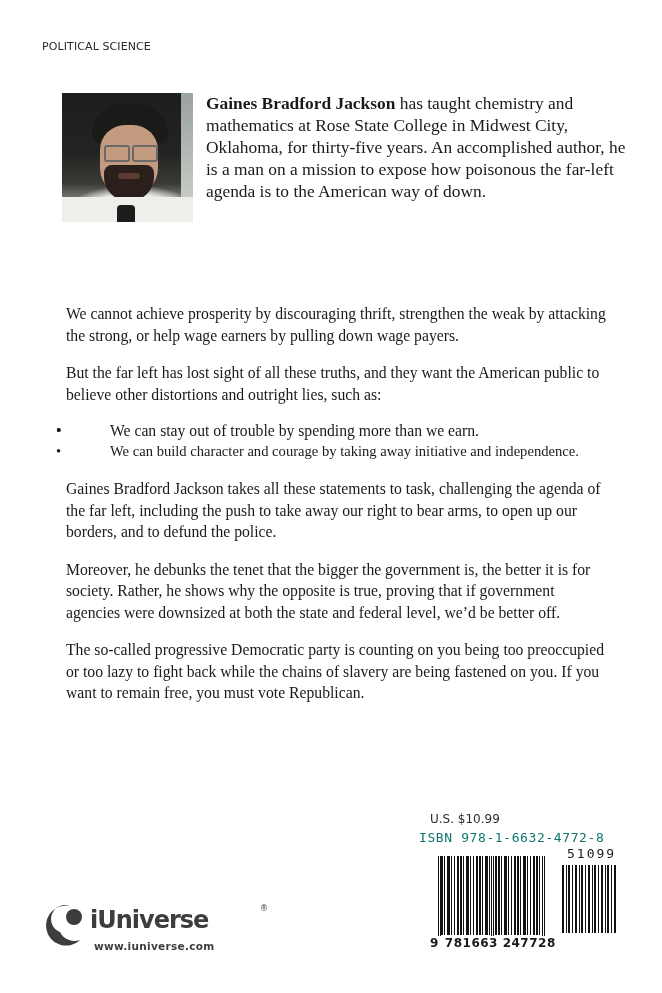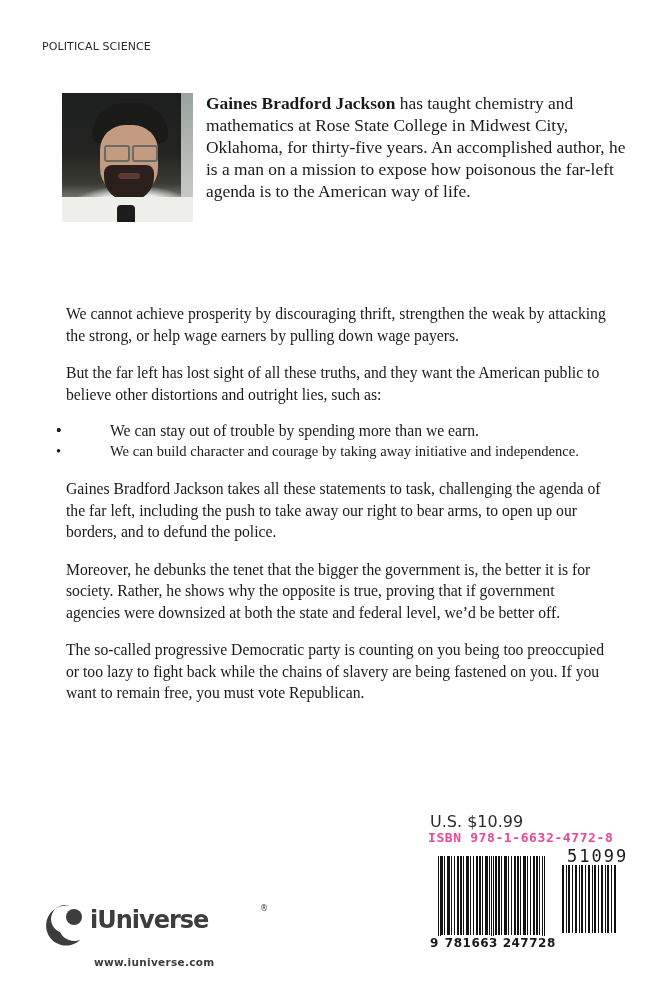--- a/index.html
+++ b/index.html
@@ -40,29 +40,29 @@
   .p1 { margin-bottom: 15px !important; }
   .p2 { margin-bottom: 15px !important; }
   .bullets { list-style: none; margin: 0 0 16px 0; padding: 0; }
   .bullets li { position: relative; padding-left: 60px; line-height: 21px; }
   .bullets li .dot { position:absolute; left: 6px; top: 0; }
   .bullets li.small { font-size: 14.6px; }
   .p3, .p4 { margin-bottom: 16px !important; }
 
   .price {
     position: absolute; left: 430px; top: 812px;
-    font-family: "DejaVu Sans", sans-serif; font-size: 16px; color: #2a2a2a;
+    font-family: "DejaVu Sans", sans-serif; font-size: 12px; color: #2a2a2a;
   }
   .isbn {
-    position: absolute; left: 428px; top: 830px;
-    font-family: "DejaVu Sans Mono", monospace; font-size: 13px; font-weight: bold; letter-spacing: 0.6px; color: #ec4899;
+    position: absolute; left: 419px; top: 830px;
+    font-family: "DejaVu Sans Mono", monospace; font-size: 13px; font-weight: normal; letter-spacing: 0.6px; color: #0f766e;
   }
   .price-code {
     position: absolute; left: 567px; top: 846px;
-    font-family: "DejaVu Sans Mono", monospace; font-size: 17px; letter-spacing: 2px; color: #1a1a1a;
+    font-family: "DejaVu Sans Mono", monospace; font-size: 13px; letter-spacing: 2px; color: #1a1a1a;
   }
   .barcode-main {
     position: absolute; left: 441px; top: 856px; width: 103px; height: 79px;
     background: repeating-linear-gradient(90deg,
       #111 0px, #111 2px, #fff 2px, #fff 3px, #111 3px, #111 4px, #fff 4px, #fff 6px,
       #111 6px, #111 9px, #fff 9px, #fff 10px, #111 10px, #111 11px, #fff 11px, #fff 13px,
       #111 13px, #111 14px, #fff 14px, #fff 16px, #111 16px, #111 18px, #fff 18px, #fff 19px);
   }
   .barcode-main .guard-l { position:absolute; left:-3px; top:0; width:1px; height:88px; background:#111; }
   .barcode-main .guard-l2 { position:absolute; left:-1px; top:0; width:1px; height:88px; background:#111; }
@@ -85,41 +85,41 @@
   .logo .mark {
     position: absolute; left: 0; top: 2px; width: 46px; height: 46px;
   }
   .logo .word {
     position: absolute; left: 50px; top: 0px;
     font-family: "DejaVu Sans", sans-serif; font-weight: bold; font-size: 24px; letter-spacing: -1px; color: #3d3d3d; line-height: 40px;
   }
   .logo .reg { position: absolute; left: 220px; top: 4px; font-family: "DejaVu Sans", sans-serif; font-size: 8px; color: #3d3d3d; }
   .logo .url {
     position: absolute; left: 54px; top: 40px;
-    font-family: "DejaVu Sans", sans-serif; font-weight: bold; font-size: 10.5px; color: #3d3d3d; letter-spacing: 0.3px; margin-top: 16px;
+    font-family: "DejaVu Sans", sans-serif; font-weight: bold; font-size: 10.5px; color: #3d3d3d; letter-spacing: 0.3px;
   }
 </style>
 </head>
 <body>
 
 <div class="category">POLITICAL SCIENCE</div>
 
 <div class="photo">
   <div class="bg-r"></div>
   <div class="hair"></div>
   <div class="face"></div>
   <div class="glasses-l"></div>
   <div class="glasses-r"></div>
   <div class="beard"></div>
   <div class="mouth"></div>
   <div class="shirt"></div>
   <div class="tie"></div>
 </div>
 
-<div class="bio"><b>Gaines Bradford Jackson</b><span> has taught chemistry and mathematics at Rose State College in Midwest City, Oklahoma, for thirty-five years. An accomplished author, he is a man on a mission to expose how poisonous the far-left agenda is to the American way of life.</span></div>
+<div class="bio"><b>Gaines Bradford Jackson</b><span> has taught chemistry and mathematics at Rose State College in Midwest City, Oklahoma, for thirty-five years. An accomplished author, he is a man on a mission to expose how poisonous the far-left agenda is to the American way of down.</span></div>
 
 <div class="body-text">
   <p class="p1">We cannot achieve prosperity by discouraging thrift, strengthen the weak by attacking the strong, or help wage earners by pulling down wage payers.</p>
   <p class="p2">But the far left has lost sight of all these truths, and they want the American public to believe other distortions and outright lies, such as:</p>
   <ul class="bullets">
     <li><span class="dot">•</span></li>
     <li><span class="dot">•</span><span>We can stay out of trouble by spending more than we earn.</span></li>
     <li class="small"><span class="dot">•</span><span>We can build character and courage by taking away initiative and independence.</span></li>
   </ul>
   <p class="p3">Gaines Bradford Jackson takes all these statements to task, challenging the agenda of the far left, including the push to take away our right to bear arms, to open up our borders, and to defund the police.</p>

